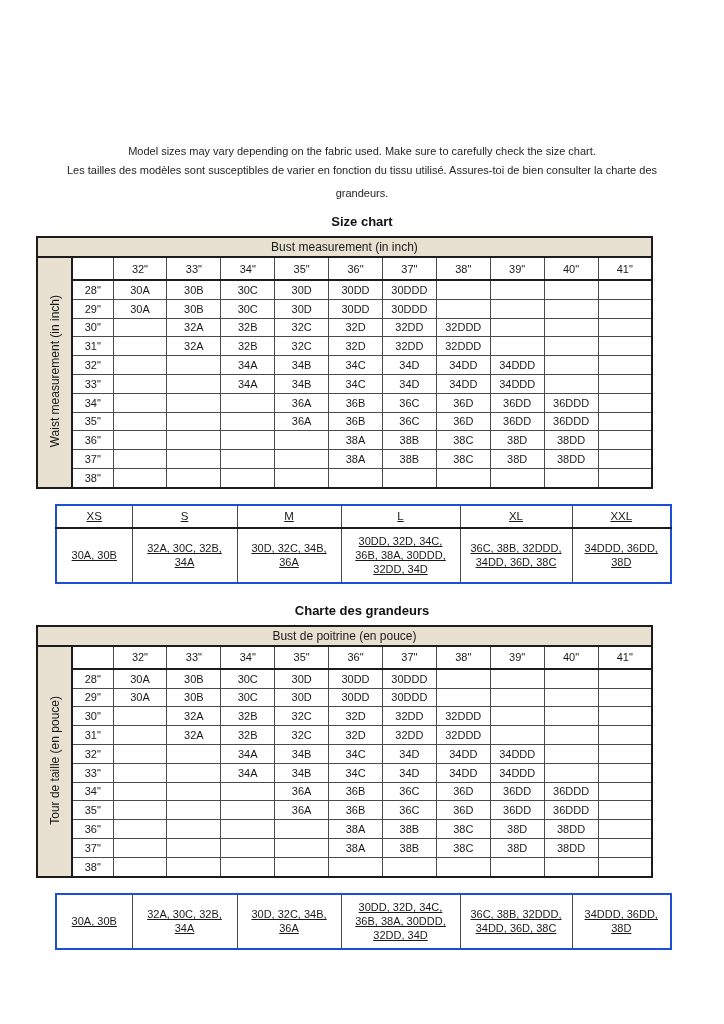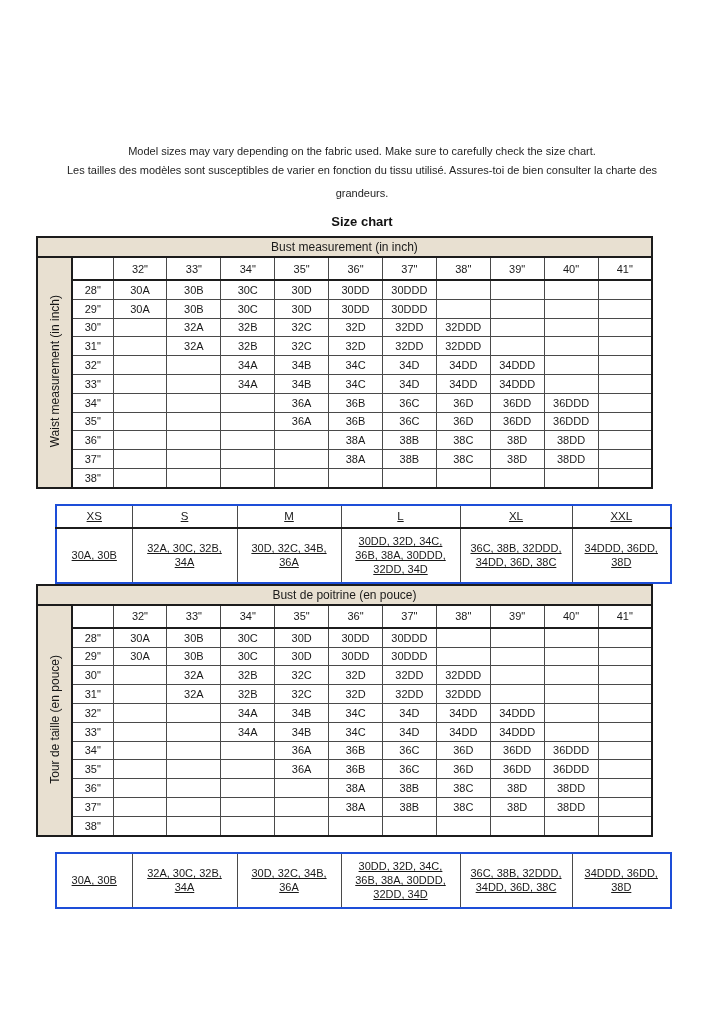--- a/index.html
+++ b/index.html
@@ -288,20 +288,21 @@
             <td class="size-value">30D, 32C, 34B, 36A</td>
             <td class="size-value">30DD, 32D, 34C, 36B, 38A, 30DDD, 32DD, 34D</td>
             <td class="size-value">36C, 38B, 32DDD, 34DD, 36D, 38C</td>
             <td class="size-value">34DDD, 36DD, 38D</td>
           </tr>
       </tbody>
     </table>
   </section>
 
   <section>
+    <h2 class="section-title second">Charte des grandeurs</h2>
 
     <table class="grid-table">
       <colgroup>
         <col style="width:35px">
           <col style="width:41px">
         <col style="width:53.9px">
           <col style="width:53.9px">
           <col style="width:53.9px">
           <col style="width:53.9px">
           <col style="width:53.9px">

